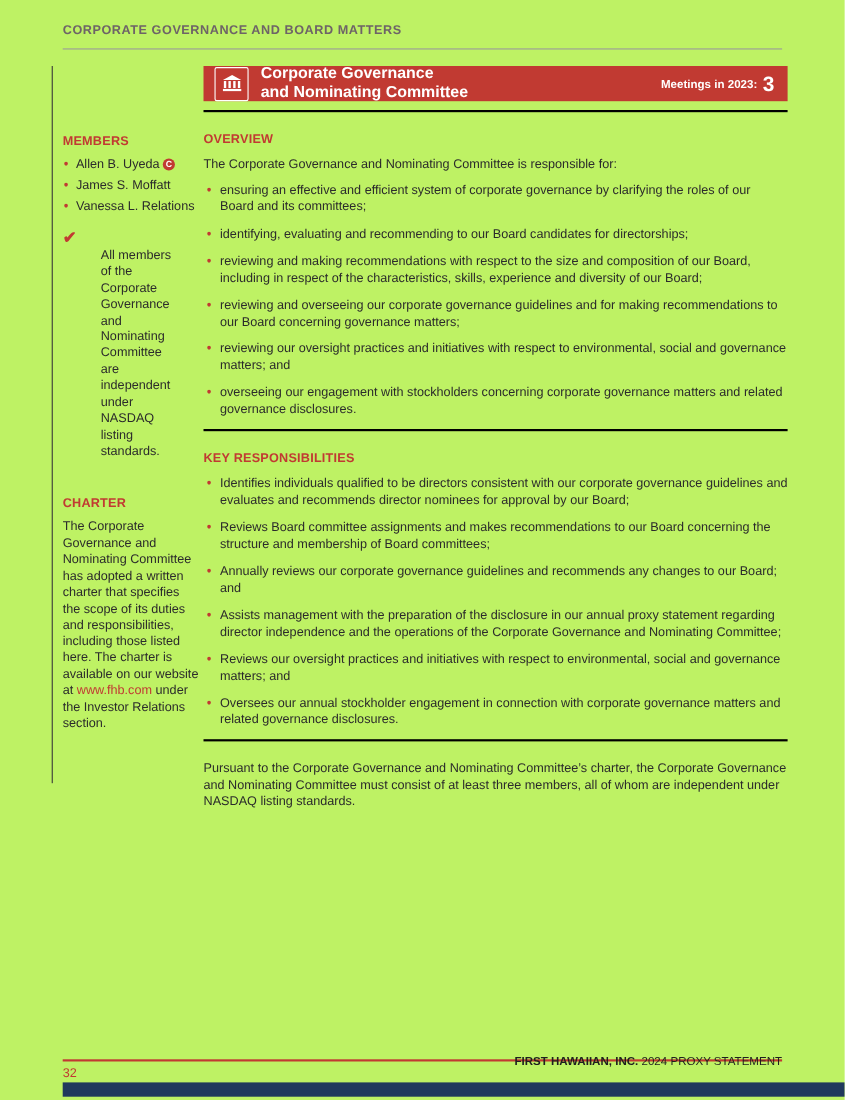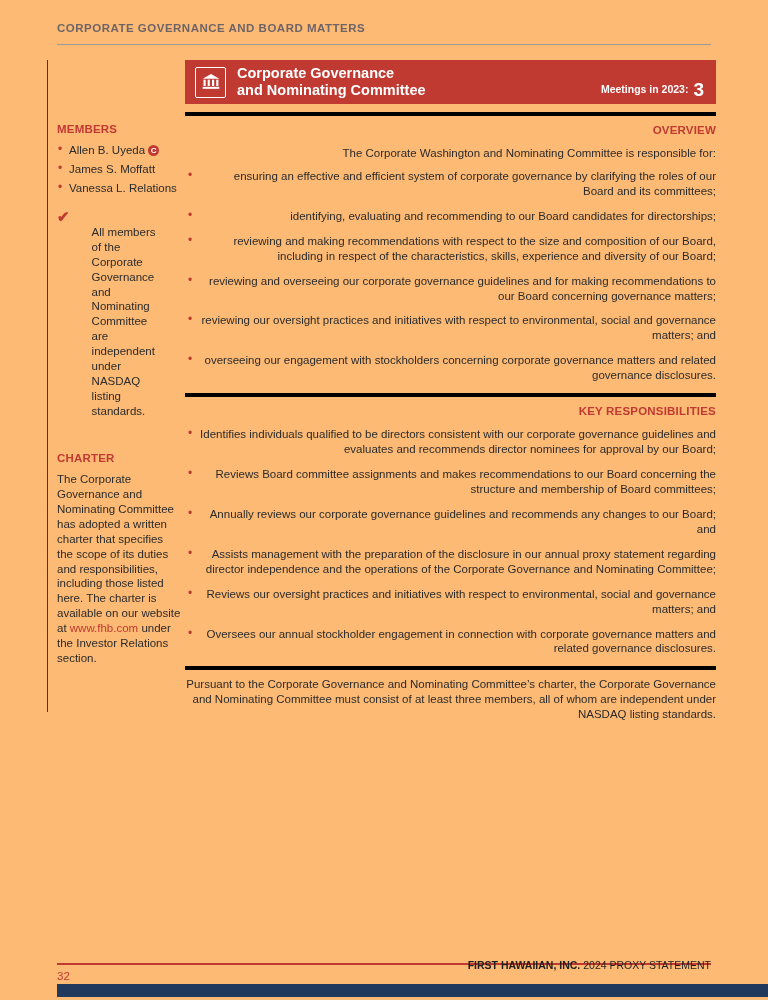--- a/index.html
+++ b/index.html
@@ -1,44 +1,44 @@
 <!DOCTYPE html>
 <html><head>
 <meta charset="utf-8">
 <style>
   html,body{margin:0;padding:0;background:#ffffff;}
   body{width:768px;height:1000px;position:relative;font-family:"Liberation Sans",sans-serif;color:#2b2b2b;}
-  .page{position:absolute;inset:0;width:768px;height:1000px;overflow:hidden;background:#fdba74;}
+  .page{position:absolute;inset:0;width:768px;height:1000px;overflow:hidden;background:#bef264;}
 
   .top-header{position:absolute;left:57px;top:22px;font-size:11.5px;font-weight:bold;letter-spacing:.5px;color:#6e6467;}
   .top-rule{position:absolute;left:57px;top:44px;width:654px;height:1px;background:#9a9a9a;}
   .vline{position:absolute;left:47px;top:60px;width:1px;height:652px;background:#3a3a3a;}
 
   .sidebar{position:absolute;left:57px;top:122px;width:124px;font-size:11.5px;line-height:1.3;}
   .side-heading{color:#c13a32;font-weight:bold;font-size:11.5px;letter-spacing:.2px;margin:0 0 6px 0;}
   .member-list{list-style:none;margin:0;padding:0;}
   .member-list li{position:relative;padding-left:12px;margin-bottom:4px;}
   .member-list li::before{content:"•";position:absolute;left:1px;top:-1px;color:#c13a32;font-size:12px;}
   .chair-badge{display:inline-block;width:11px;height:11px;border-radius:50%;background:#c13a32;color:#fff;font-size:8px;font-weight:bold;text-align:center;line-height:11.5px;margin-left:3px;vertical-align:1px;}
   .check-note{display:flex;gap:6px;margin-top:13px;}
   .check-icon{color:#c13a32;font-size:15px;font-weight:bold;line-height:1;flex:0 0 auto;}
   .check-note p{margin:16px;}
   .charter-heading{margin-top:16px;}
   .charter-text{margin:0;}
   .link{color:#c13a32;text-decoration:none;}
 
   .main{position:absolute;left:185px;top:60px;width:531px;font-size:11.5px;line-height:1.3;}
-  .band{background:#c13a32;height:44px;display:flex;align-items:center;padding:0 12px 0 10px;box-sizing:border-box;color:#fff;}
+  .band{background:#c13a32;height:32px;display:flex;align-items:center;padding:0 12px 0 10px;box-sizing:border-box;color:#fff;}
   .band-icon-box{width:29px;height:29px;border:1.6px solid #fff;border-radius:2px;display:flex;align-items:center;justify-content:center;flex:0 0 auto;}
   .band-title{margin-left:11px;font-size:14.5px;font-weight:bold;line-height:1.18;}
   .meetings{margin-left:auto;align-self:flex-end;padding-bottom:5px;display:flex;align-items:center;gap:5px;}
   .meetings-label{font-size:10.5px;font-weight:bold;}
   .meetings-count{font-size:19px;font-weight:bold;line-height:1;}
 
-  .section{border-top:4px solid #000000;margin-top:8px;padding-top:7px;text-align:right;}
+  .section{border-top:2px solid #000000;margin-top:8px;padding-top:18px;}
   .sec-heading{color:#c13a32;font-weight:bold;font-size:11.5px;letter-spacing:.2px;margin:0 0 8px 0;}
   .body-text{margin:0 0 8px 0;}
   .bullets{list-style:none;margin:2px 0 10px 0;padding:0;}
   .bullets li{position:relative;padding-left:15px;margin-bottom:10px;}
   .bullets li::before{content:"•";position:absolute;left:3px;top:-1px;color:#c13a32;font-size:12px;}
 
   .footer-rule{position:absolute;left:57px;top:963px;width:654px;height:2px;background:#c13a32;}
   .footer-left{position:absolute;left:57px;top:970px;font-size:11.5px;font-weight:normal;color:#c13a32;}
   .footer-right{position:absolute;right:57px;top:959px;font-size:10.5px;color:#1f1f1f;}
   .footer-right .co{font-weight:bold;}
@@ -89,21 +89,21 @@
         <div>and Nominating Committee</div>
       </div>
       <div class="meetings">
         <span class="meetings-label">Meetings in 2023:</span>
         <span class="meetings-count">3</span>
       </div>
     </div>
 
     <section class="section">
       <h3 class="sec-heading">OVERVIEW</h3>
-      <p class="body-text">The Corporate Washington and Nominating Committee is responsible for:</p>
+      <p class="body-text">The Corporate Governance and Nominating Committee is responsible for:</p>
       <ul class="bullets">
 
           <li><span>ensuring an effective and efficient system of corporate governance by clarifying the roles of our Board and its committees;</span></li>
 
           <li><span>identifying, evaluating and recommending to our Board candidates for directorships;</span></li>
 
           <li><span>reviewing and making recommendations with respect to the size and composition of our Board, including in respect of the characteristics, skills, experience and diversity of our Board;</span></li>
 
           <li><span>reviewing and overseeing our corporate governance guidelines and for making recommendations to our Board concerning governance matters;</span></li>
 

